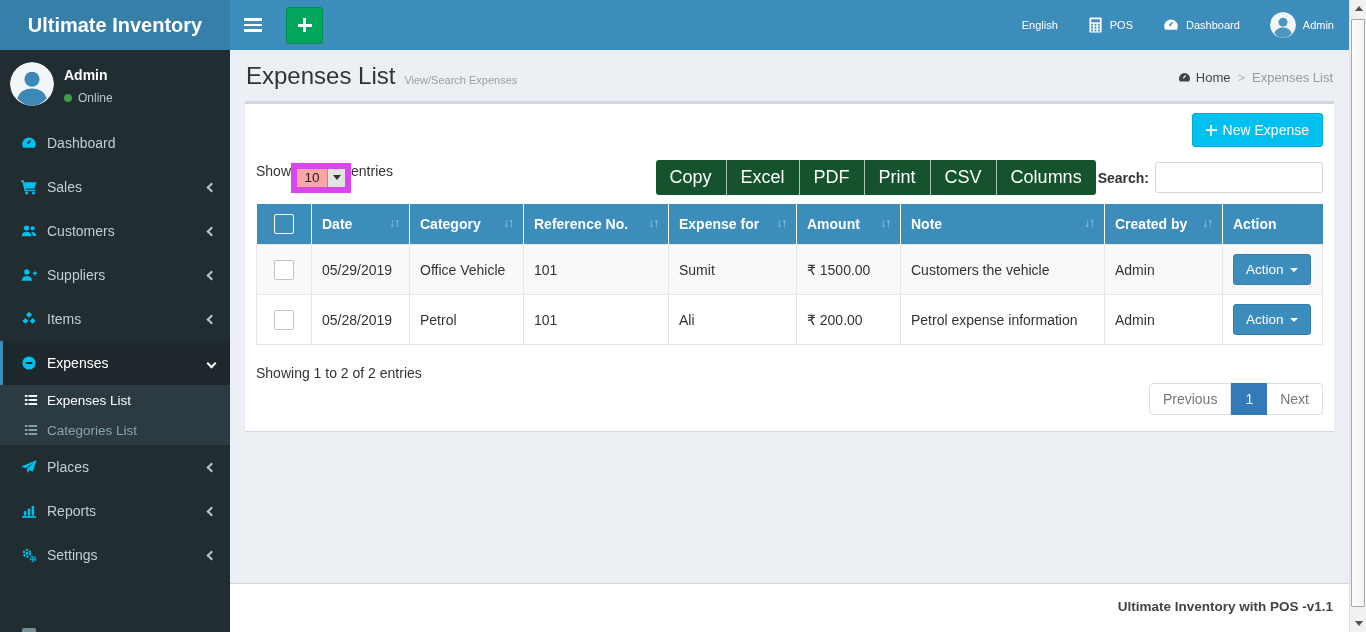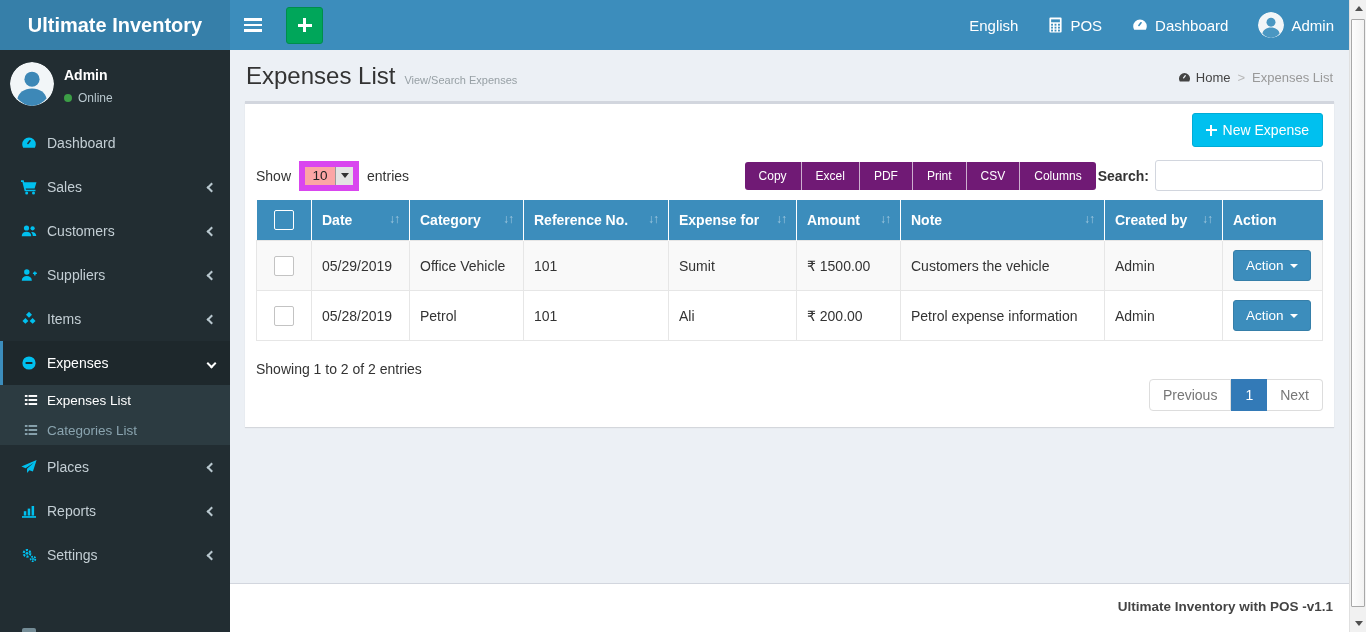--- a/index.html
+++ b/index.html
@@ -9,21 +9,21 @@
   
   .logo { position:absolute; left:0; top:0; width:230px; height:50px; background:#367fa9;
           color:#fff; font-size:20px; font-weight:bold; text-align:center; line-height:50px; cursor:pointer; }
   .navbar { position:absolute; left:230px; top:0; right:17px; height:50px; background:#3c8dbc;
             display:flex; align-items:center; }
   .hamburger { width:46px; height:50px; display:flex; flex-direction:column; justify-content:center; align-items:center; gap:3px; cursor:pointer; }
   .hamburger i { display:block; width:18px; height:2.5px; background:#fff; }
   .add-btn { width:37px; height:37px; background:#00a65a; border:1px solid #008d4c; border-radius:3px;
              margin-left:10px; display:flex; align-items:center; justify-content:center; cursor:pointer; }
   .nav-right { margin-left:auto; display:flex; align-items:center; height:50px; }
-  .nav-item { color:#fff; padding:0 15px; height:50px; display:flex; align-items:center; gap:7px; cursor:pointer; font-size:15px; }
+  .nav-item { color:#fff; padding:0 15px; height:50px; display:flex; align-items:center; gap:7px; cursor:pointer; font-size:11px; }
   .nav-avatar { width:26px; height:26px; border-radius:50%; overflow:hidden; flex:0 0 auto; }
 
   .plus-icon { position:relative; width:14px; height:14px; display:inline-block; }
   .plus-icon::before { content:""; position:absolute; left:0; top:5.5px; width:14px; height:3px; background:#fff; }
   .plus-icon::after  { content:""; position:absolute; left:5.5px; top:0; width:3px; height:14px; background:#fff; }
   .plus-sm { position:relative; width:11px; height:11px; display:inline-block; margin-right:6px; }
   .plus-sm::before { content:""; position:absolute; left:0; top:4.5px; width:11px; height:2px; background:#fff; }
   .plus-sm::after  { content:""; position:absolute; left:4.5px; top:0; width:2px; height:11px; background:#fff; }
 
   
@@ -61,28 +61,28 @@
   .breadcrumb .home { color:#444; display:flex; align-items:center; gap:5px; cursor:pointer; }
   .breadcrumb .home .icon { width:13px; height:13px; color:#444; }
   .breadcrumb .sep { color:#b8b8b8; }
 
   .box { margin:3px 15px; background:#fff; border-top:3px solid #d2d6de; box-shadow:0 1px 1px rgba(0,0,0,.1);
          padding:9px 11px 16px 11px; }
   .box-toolbar-top { display:flex; justify-content:flex-end; }
   .btn-new { background:#00c0ef; border:1px solid #00acd6; color:#fff; border-radius:3px; height:34px;
              padding:0 13px; font-size:14px; display:flex; align-items:center; cursor:pointer; }
   .controls-row { display:flex; align-items:center; margin-top:13px; }
-  .length-ctl { display:flex; align-items:center; gap:8px; color:#333; }
+  .length-ctl { display:flex; align-items:flex-start; color:#333; }
   .select { width:60px; height:30px; border:6px solid #d946ef; background:#fca5a5; display:flex; align-items:stretch; cursor:pointer; }
   .select .val { flex:1; display:flex; align-items:center; justify-content:center; font-size:13.5px; color:#222; }
   .select .btn { width:18px; background:#e3e3e3; border-left:1px solid #999; display:flex; align-items:center; justify-content:center; }
   .select .btn::after { content:""; border-left:4px solid transparent; border-right:4px solid transparent; border-top:5px solid #333; }
   .right-ctl { margin-left:auto; display:flex; align-items:center; }
   .export-group { display:flex; }
-  .export-btn { background:#701a75; color:#fff; padding:7px 14px; font-size:12px; cursor:pointer;
+  .export-btn { background:#14532d; color:#fff; padding:7px 14px; font-size:18px; cursor:pointer;
                 border-left:1px solid rgba(255,255,255,.65); }
   .export-btn:first-child { border-left:none; border-radius:3px 0 0 3px; }
   .export-btn:last-child { border-radius:0 3px 3px 0; }
   .search-ctl { display:flex; align-items:center; gap:6px; margin-left:2px; }
   .search-label { font-weight:600; color:#333; }
   .search-input { width:168px; height:31px; border:1px solid #d2d6de; border-radius:3px; padding:0 8px; font-size:14px; outline:none; }
 
   
   table { width:100%; border-collapse:collapse; margin-top:9px; table-layout:fixed; }
   thead th { background:#3c8dbc; color:#fff; font-weight:bold; font-size:14px; text-align:left;

